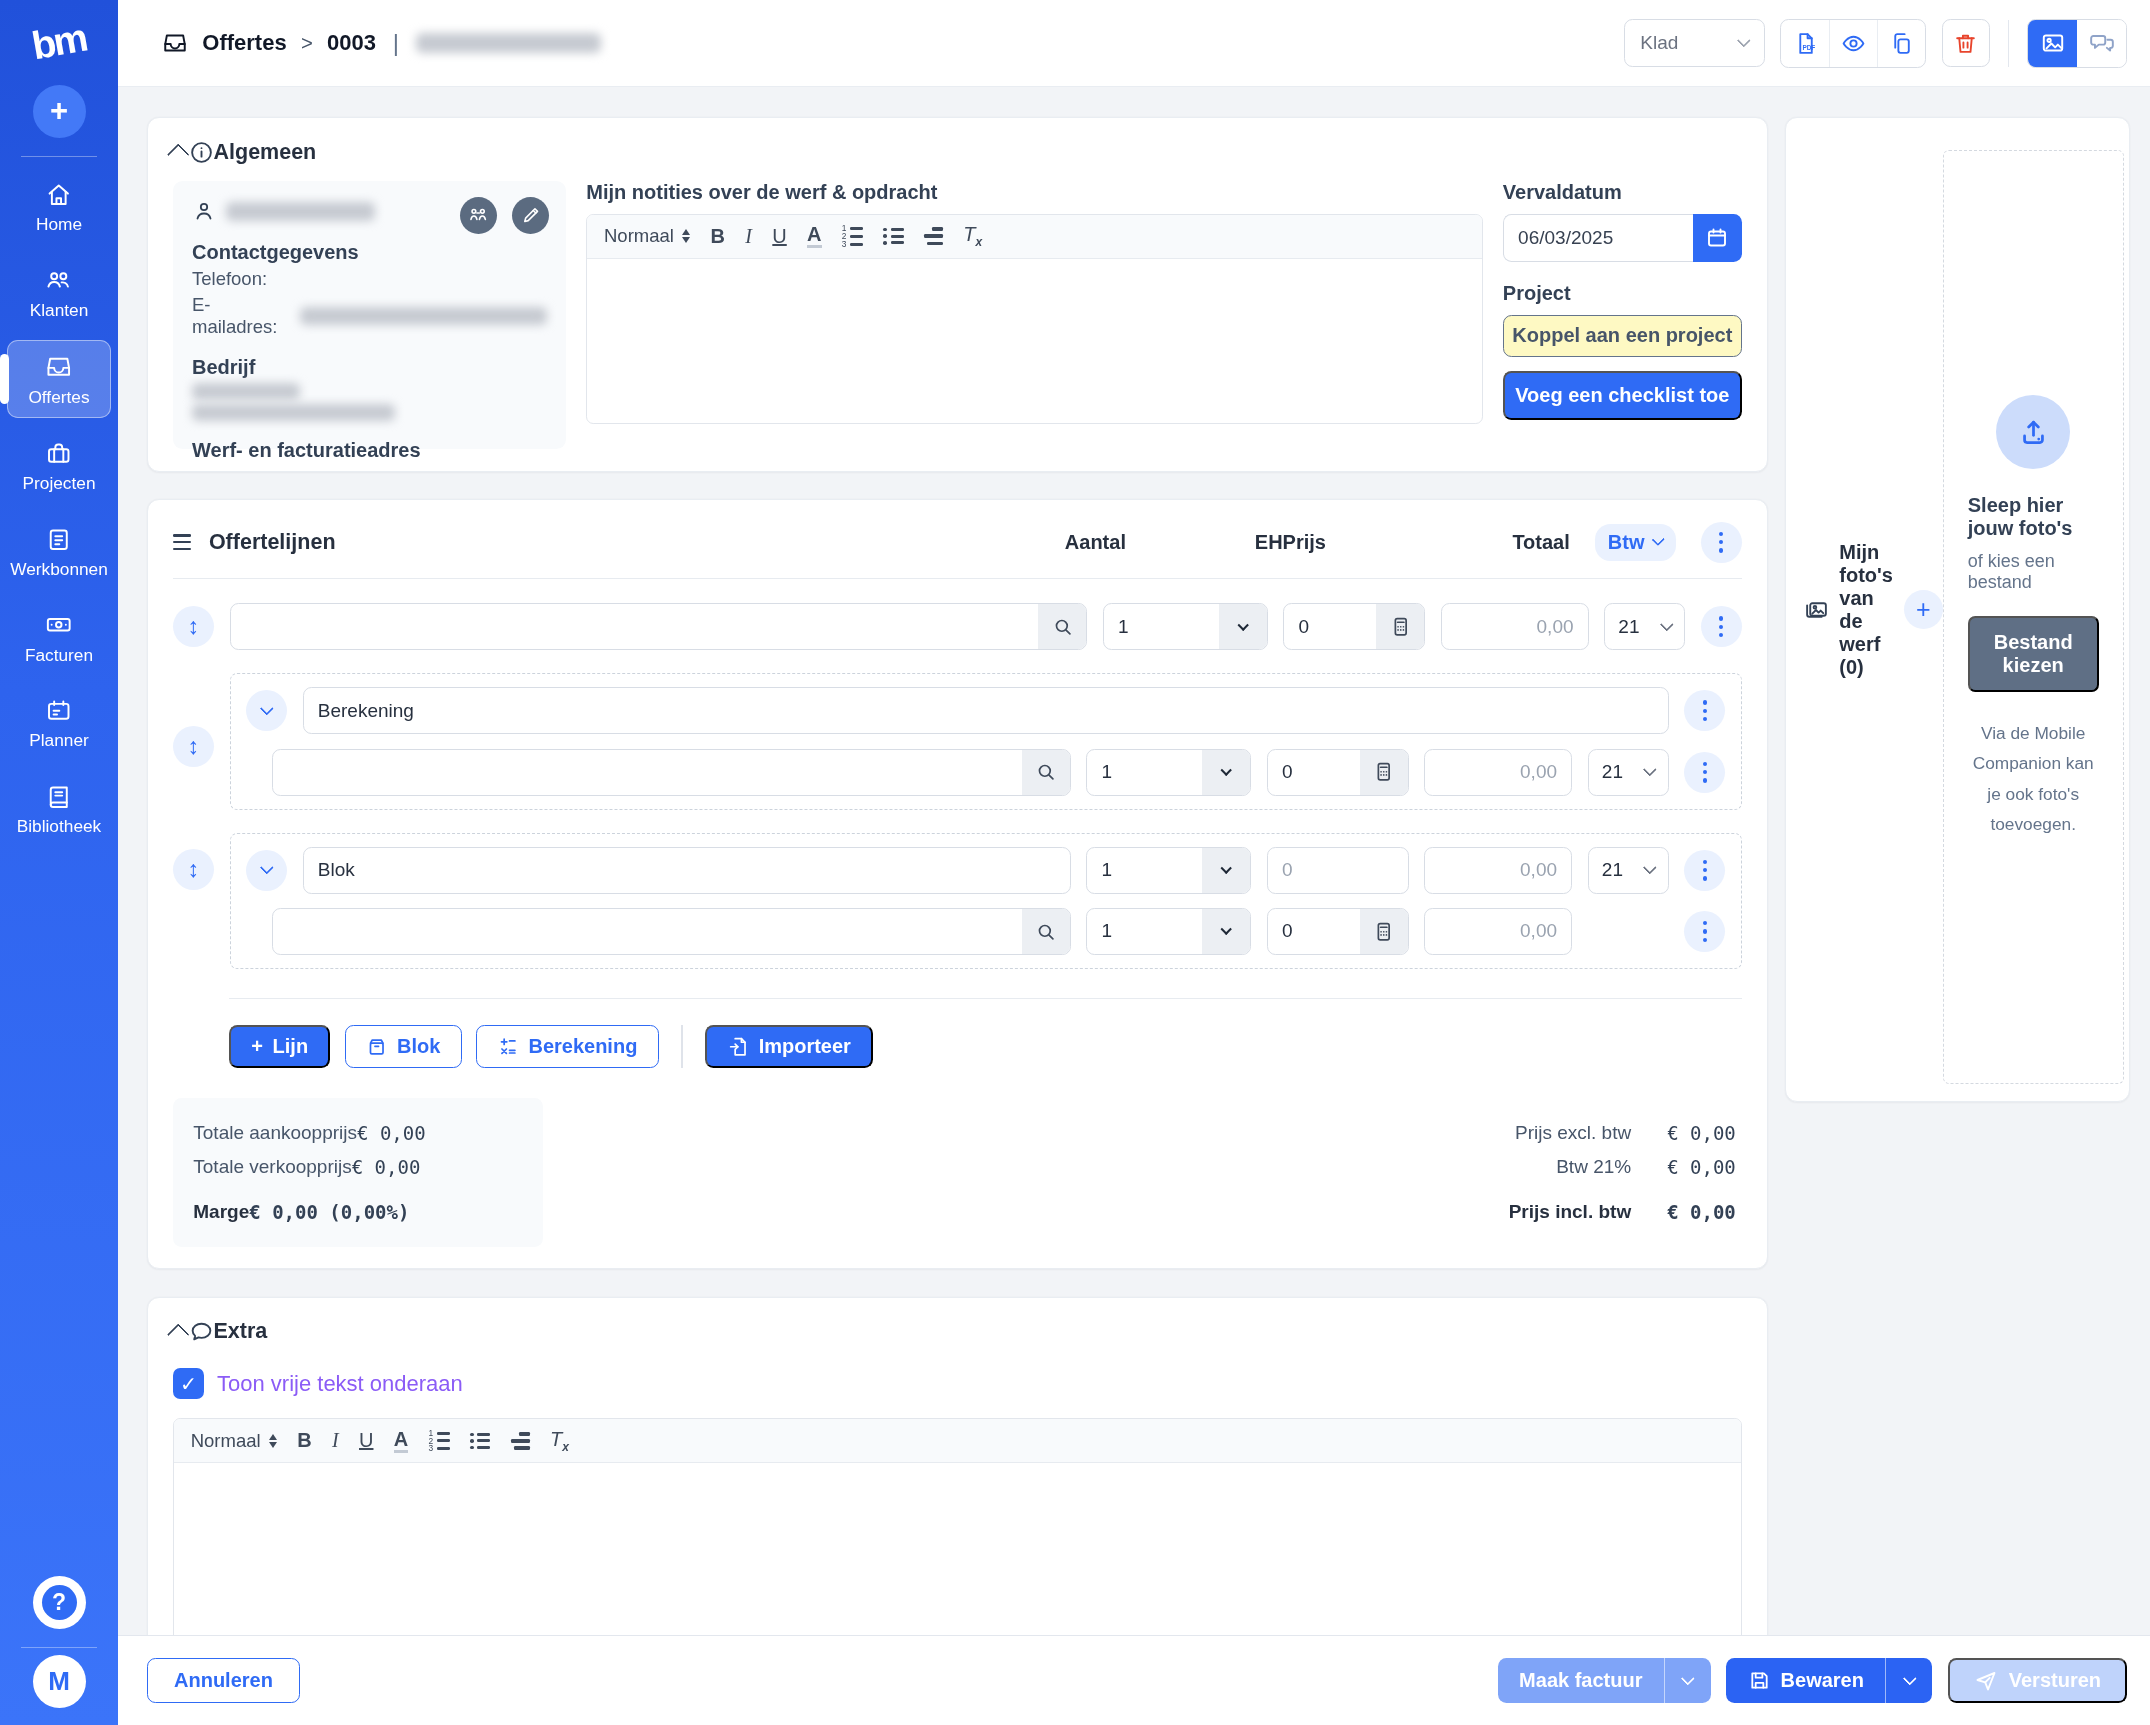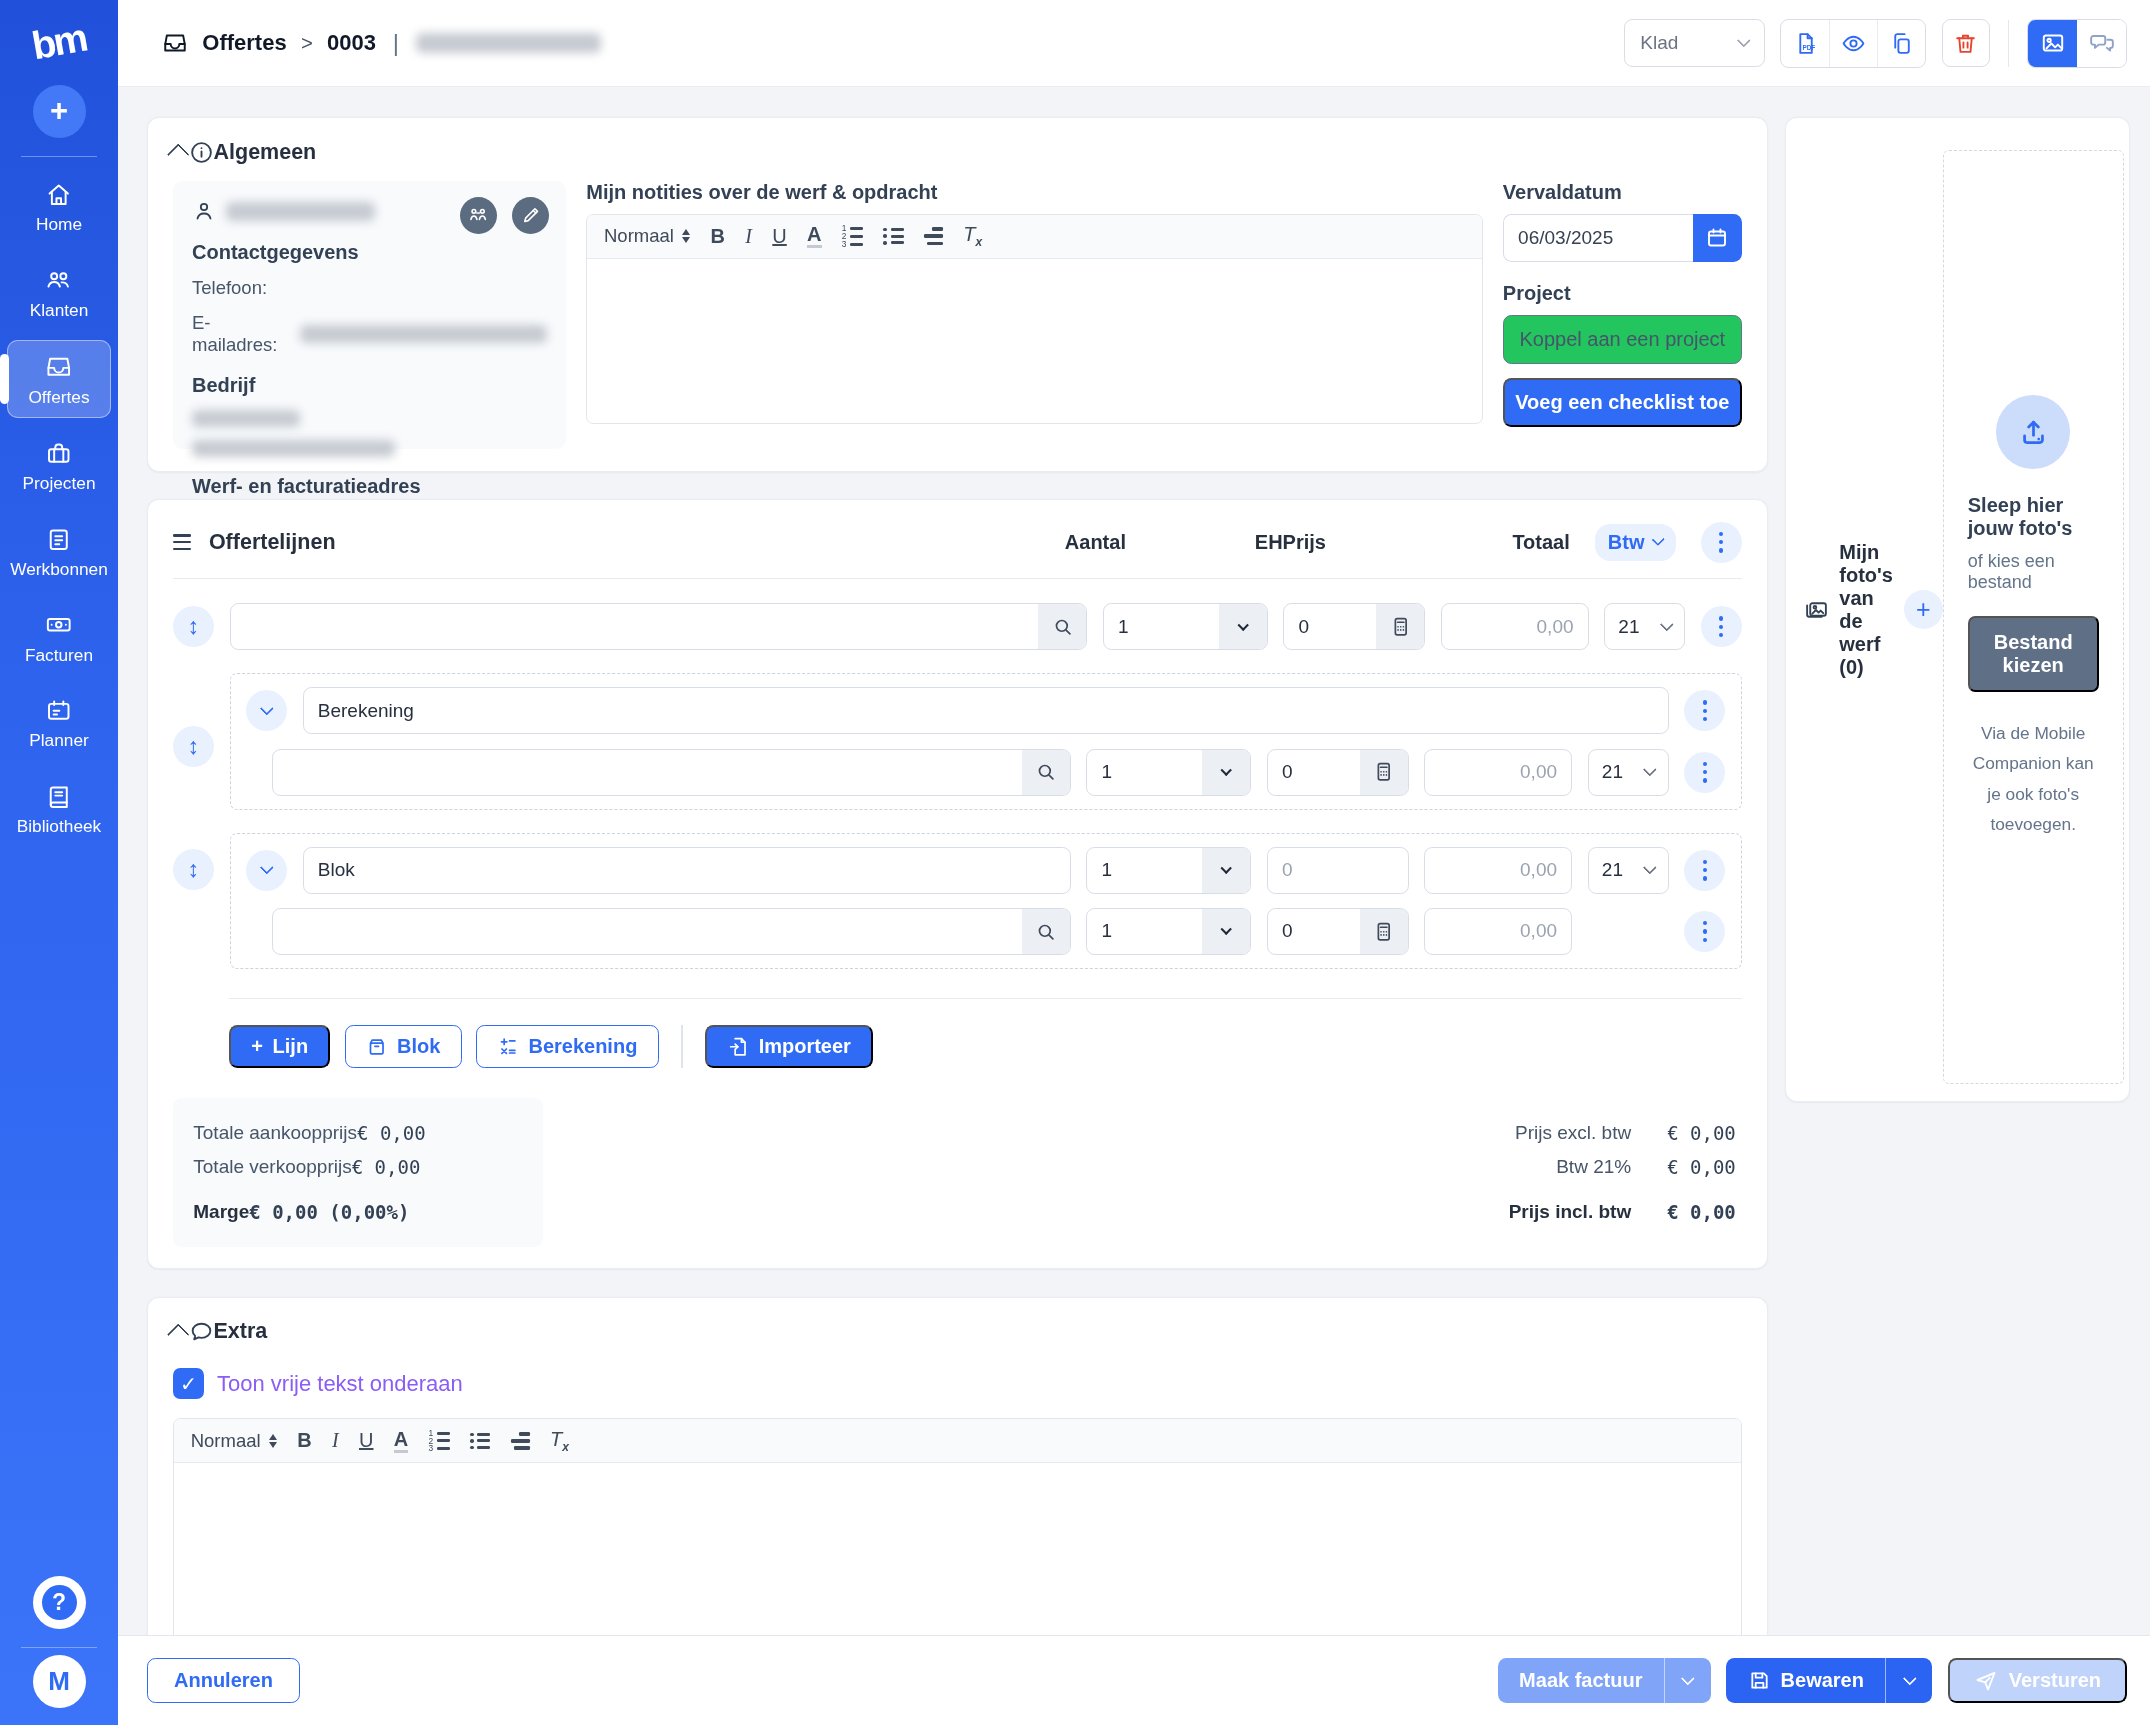--- a/index.html
+++ b/index.html
@@ -66,21 +66,21 @@
 
   
   .alg-body{display:flex; gap:20.3px; margin-top:16.7px;}
   .contact-card{width:393px; flex:0 0 393px; background:#f8fafc; border-radius:9.6px; padding:18px 19px; position:relative; height:268px;}
   .contact-name-row{display:flex; align-items:center; gap:9.6px;}
   .contact-name-row svg{width:24px;height:24px;stroke:#334155;fill:none;stroke-width:1.8;stroke-linecap:round;stroke-linejoin:round;}
   .cc-actions{position:absolute; top:15.5px; right:16.7px; display:flex; gap:15.5px;}
   .cc-btn{width:37px;height:37px;border-radius:50%;background:#5b6b80;display:flex;align-items:center;justify-content:center;}
   .cc-btn svg{width:20.3px;height:20.3px;stroke:#fff;fill:none;stroke-width:1.9;stroke-linecap:round;stroke-linejoin:round;}
   .cc-h{font-size:20px; font-weight:bold; color:#334155; margin-top:18px;}
-  .cc-line{font-size:18.5px; color:#475569; margin-top:13px; display:flex; align-items:center; gap:8.4px;}
+  .cc-line{font-size:18.5px; color:#475569; margin-top:4px; display:flex; align-items:center; gap:8.4px;}
   .notes-col{flex:1; min-width:0;}
   .field-label{font-size:20px; font-weight:bold; color:#334155; margin-bottom:9.6px;}
   .editor{border:1.2px solid #e2e6ec; border-radius:7.2px; overflow:hidden; background:#fff;}
   .ed-toolbar{background:#f8fafc; border-bottom:1.2px solid #e7ebf0; height:44px; display:flex; align-items:center; gap:20.3px; padding:0 16.7px; color:#3f4a5a;}
   .ed-format{display:flex; align-items:center; gap:8.4px; font-size:18.5px; color:#3f4a5a;}
   .updown{display:flex; flex-direction:column; gap:2.4px;}
   .updown i{display:block; width:0; height:0; border-left:4.8px solid transparent; border-right:4.8px solid transparent;}
   .updown .up{border-bottom:6px solid #3f4a5a;} .updown .dn{border-top:6px solid #3f4a5a;}
   .ed-b{font-weight:bold; font-size:20px;} .ed-i{font-style:italic; font-size:20px; font-family:"Liberation Serif",serif;}
   .ed-u{text-decoration:underline; font-size:20px;}
@@ -90,22 +90,22 @@
   .list-ic .r{display:flex; align-items:center; gap:3.6px;}
   .list-ic .b{width:13px; height:3px; background:#3f4a5a; border-radius:1.2px;}
   .list-ic .n{font-size:8.4px; line-height:4.8px; color:#3f4a5a;} .list-ic .d{width:3.6px;height:3.6px;border-radius:50%;background:#3f4a5a;}
   .align-ic{display:flex;flex-direction:column;gap:3.6px;} .align-ic .b{height:3.6px;background:#3f4a5a;border-radius:1.2px;}
   .ed-body{height:164px;}
   .alg-right{width:239px; flex:0 0 239px;}
   .date-row{display:flex;}
   .date-input{flex:1; height:48px; border:1.2px solid var(--line); border-right:none; border-radius:8.4px 0 0 8.4px; padding:0 14.3px; font-size:19px; color:#374151; display:flex; align-items:center; background:#fff;}
   .date-btn{width:49px; height:48px; background:var(--blue); border-radius:0 8.4px 8.4px 0; display:flex; align-items:center; justify-content:center;}
   .date-btn svg{width:24px;height:24px;stroke:#fff;fill:none;stroke-width:1.9;stroke-linecap:round;stroke-linejoin:round;}
-  .btn-outline-slate{width:100%; height:49px; border:1.2px solid #64748b; border-radius:8.4px; background:#22c55e; color:#475569;
-    font-size:20px; font-weight:normal; display:flex; align-items:center; justify-content:center; margin-top:4.8px;}
+  .btn-outline-slate{width:100%; height:42px; border:1.2px solid #64748b; border-radius:8.4px; background:#fef9c3; color:#475569;
+    font-size:20px; font-weight:bold; display:flex; align-items:center; justify-content:center; margin-top:4.8px;}
   .btn-blue-block{width:100%; height:49px; border-radius:8.4px; background:var(--blue); color:#fff; font-size:20px; font-weight:bold;
     display:flex; align-items:center; justify-content:center; margin-top:14.3px;}
   .mt34{margin-top:20.3px;}
 
   
   .lines-head{display:flex; align-items:center; gap:25px;}
   .burger{display:flex; flex-direction:column; gap:4.2px; margin-right:3.6px;}
   .burger .b{width:18px; height:2.4px; background:#334155; border-radius:1.2px;}
   .col-qty{width:165px; flex:0 0 165px;} .col-price{width:142px; flex:0 0 142px;}
   .col-total{width:148px; flex:0 0 148px;} .col-vat{width:81px; flex:0 0 81px;} .col-menu{width:41px; flex:0 0 41px;}

